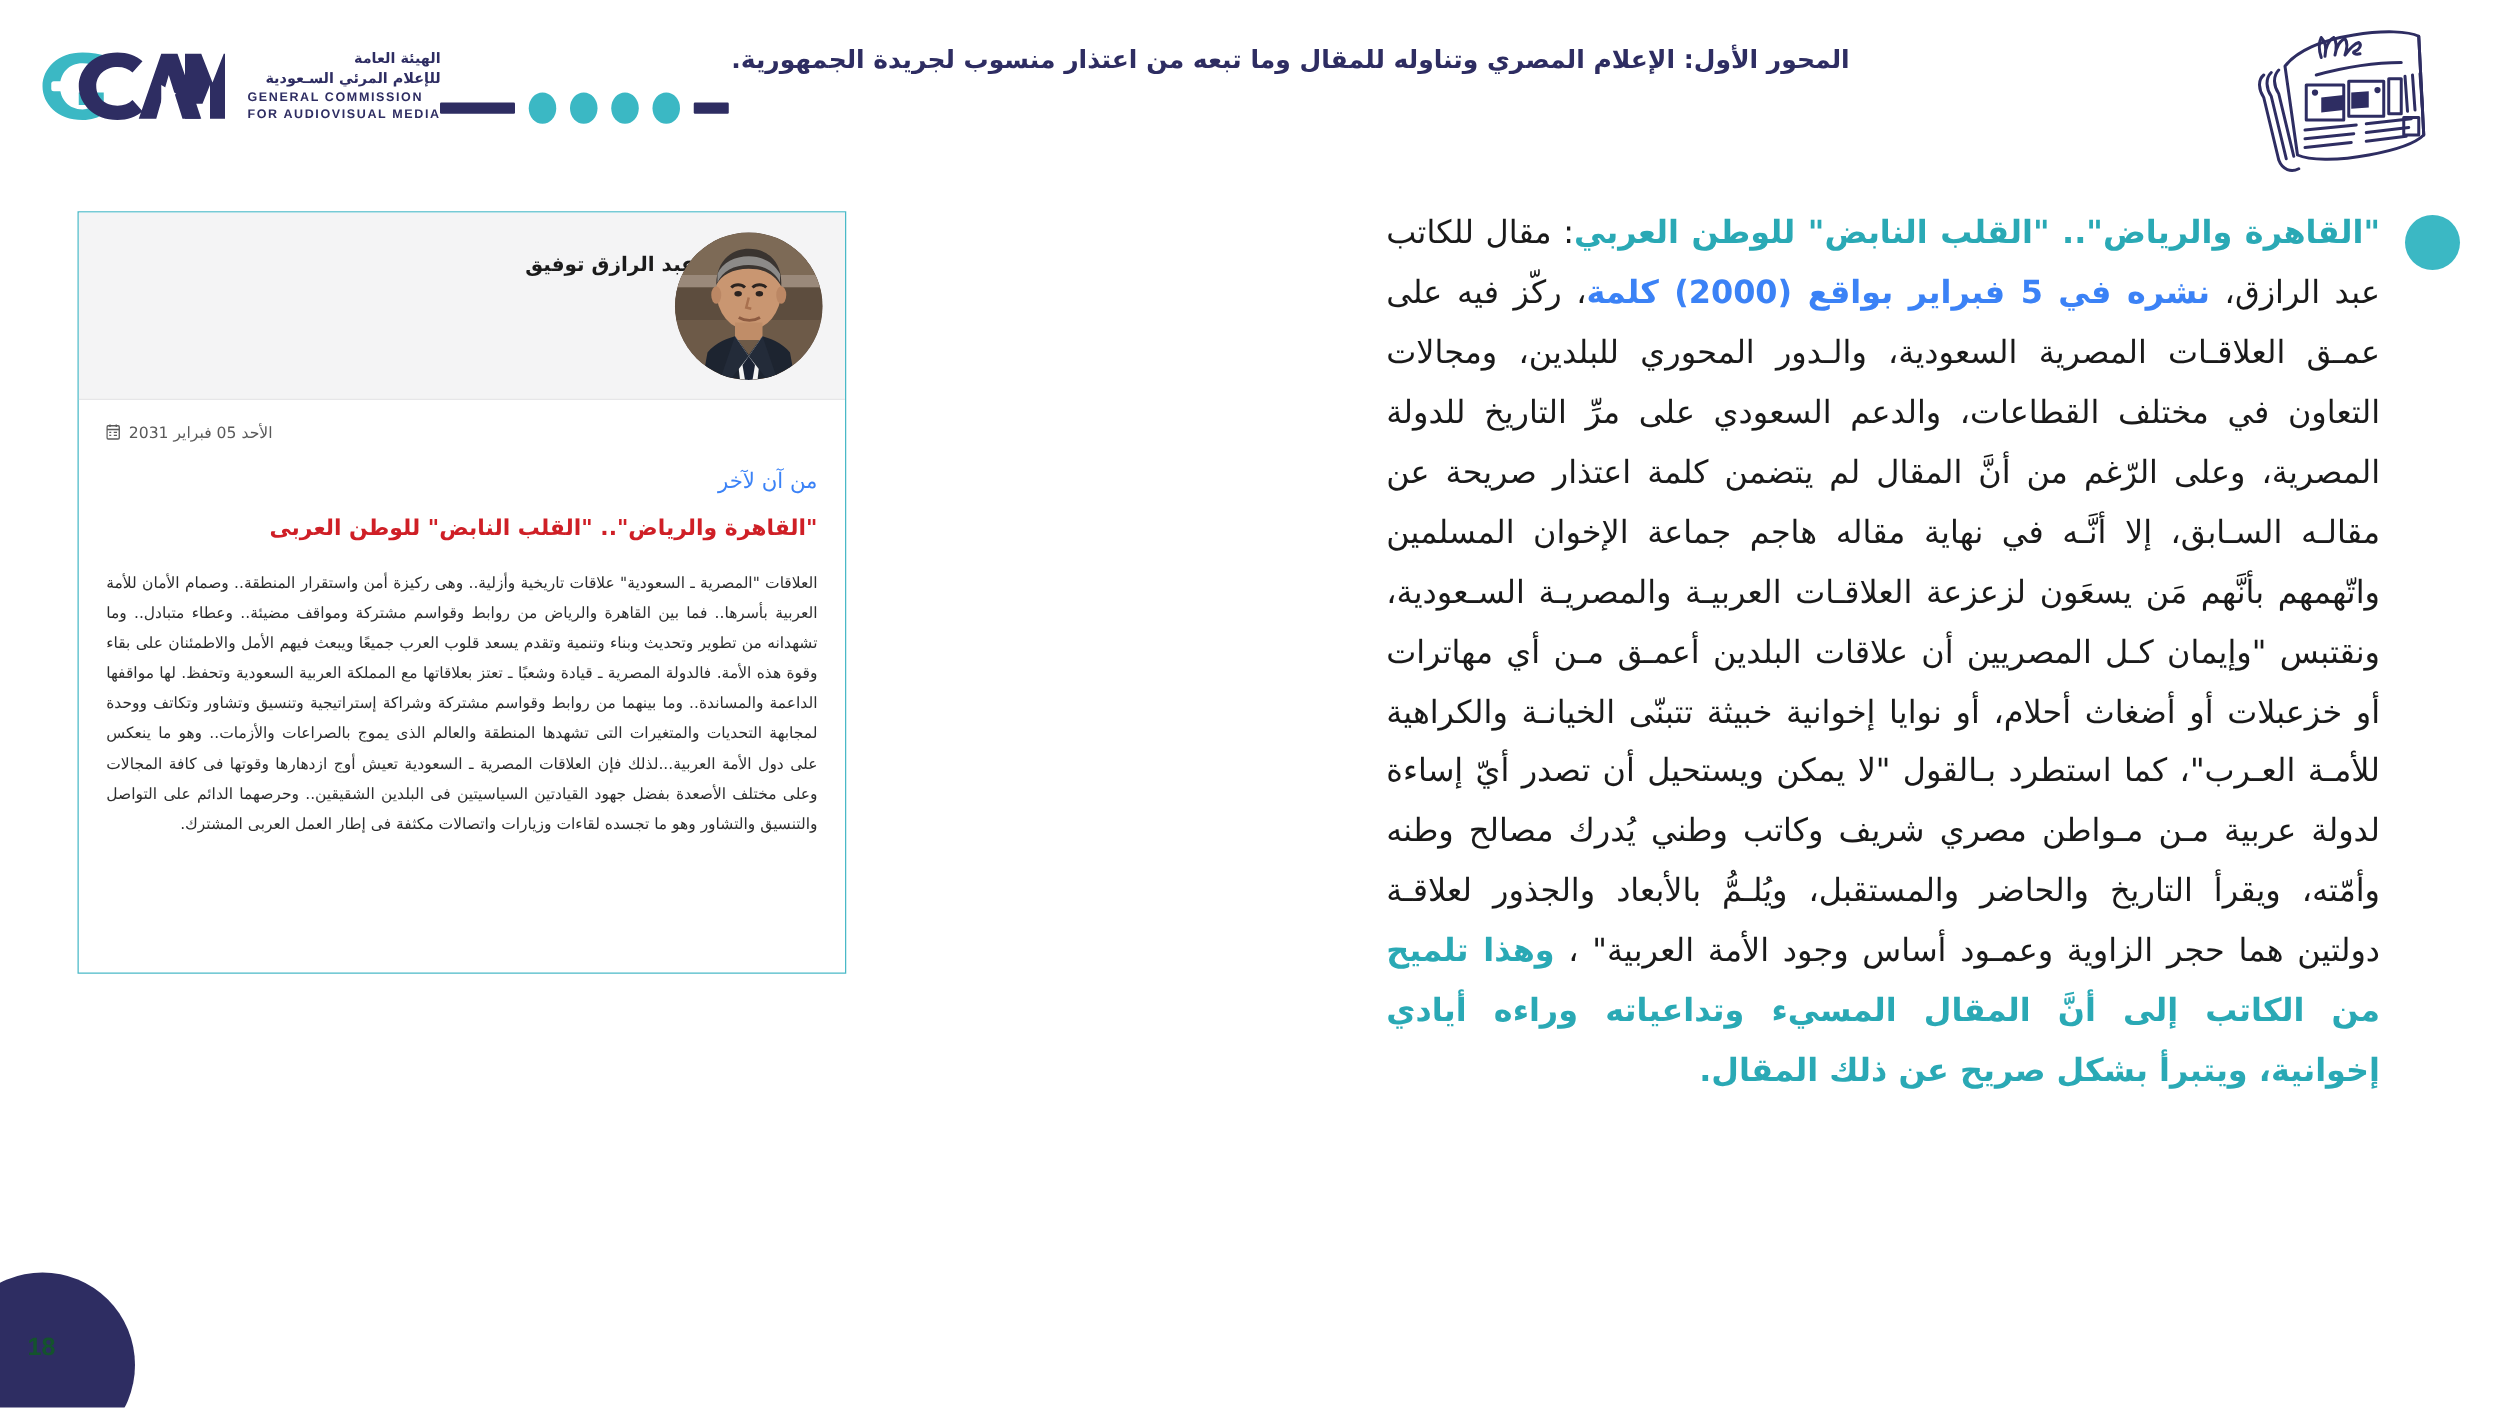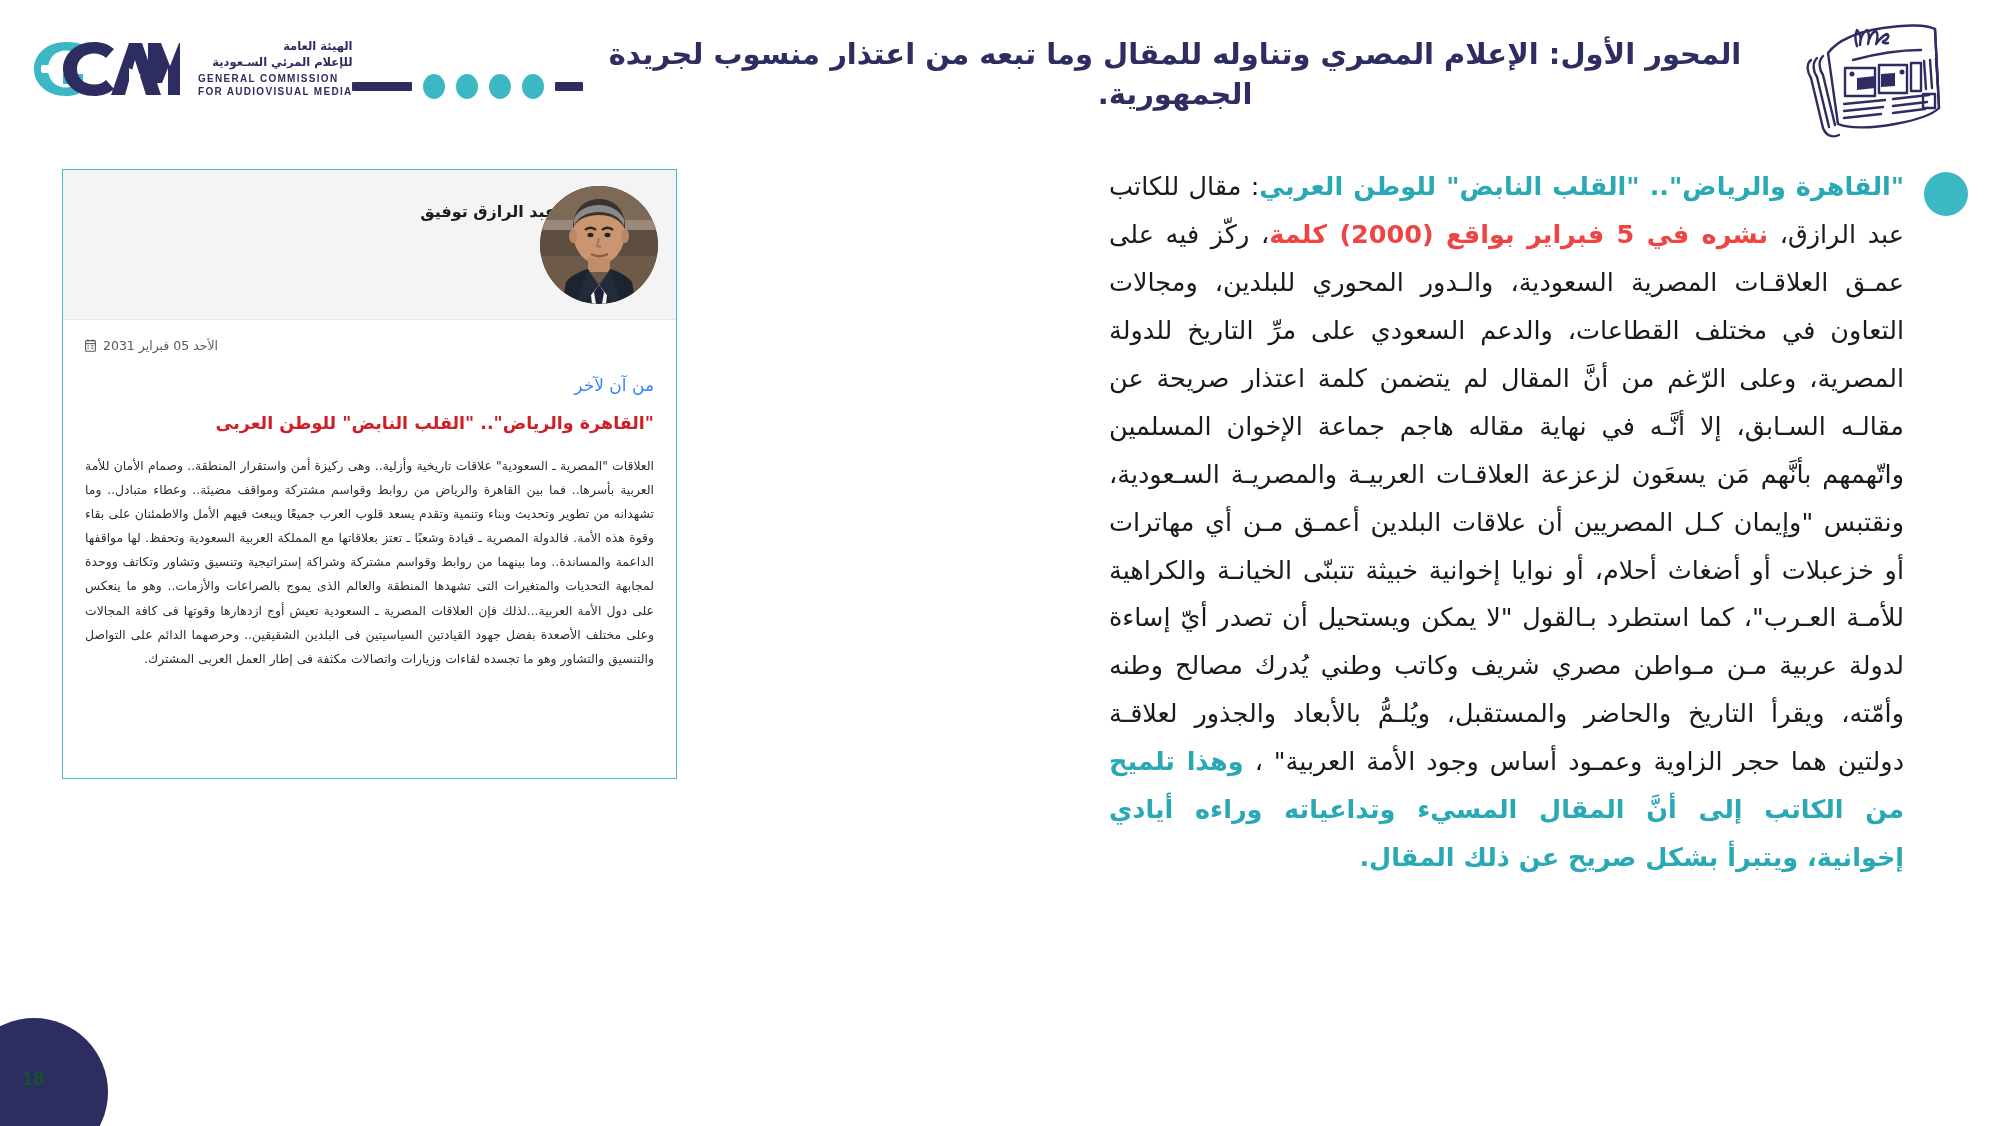--- a/index.html
+++ b/index.html
@@ -94,23 +94,23 @@
     border-radius: 50%;
     background: #3bb8c4;
   }
 
   
   .header-title {
     position: absolute;
     right: 235px;
     top: 34px;
     width: 1180px;
-    text-align: center;
+    text-align: left;
     color: #2e2d62;
-    font-size: 29px;
+    font-size: 20px;
     font-weight: 700;
     line-height: 1.38;
     direction: rtl;
   }
 
   
   .newspaper-icon {
     position: absolute;
     right: 8px;
     top: 8px;
@@ -200,21 +200,21 @@
     right: 96px;
     top: 163px;
     width: 795px;
     direction: rtl;
     text-align: justify;
     font-size: 25.5px;
     line-height: 1.88;
     color: #1a1a1a;
   }
   .t-teal { color: #2aa9b5; font-weight: 700; }
-  .t-teal-mid { color: #ef4444; font-weight: 600; }
+  .t-teal-mid { color: #3b82f6; font-weight: 600; }
   .t-teal-bold { color: #2aa9b5; font-weight: 700; }
 
   
   .bullet-dot {
     position: absolute;
     right: 32px;
     top: 172px;
     width: 44px;
     height: 44px;
     border-radius: 50%;

